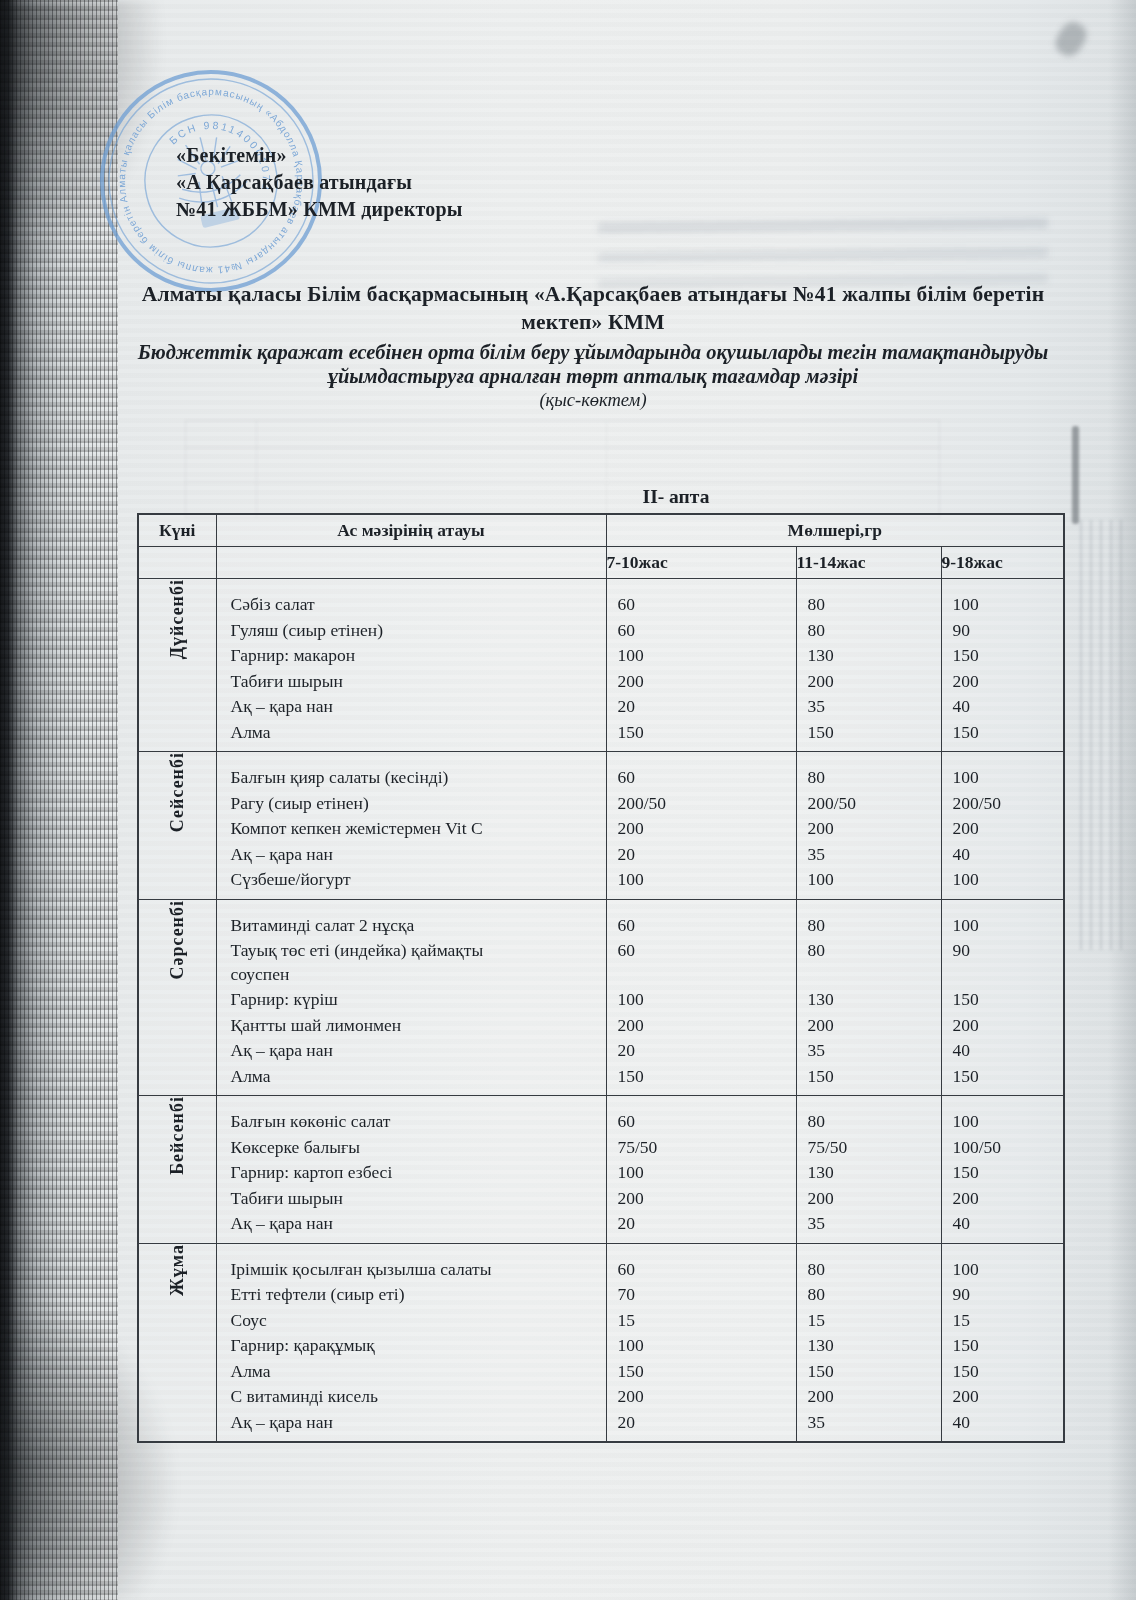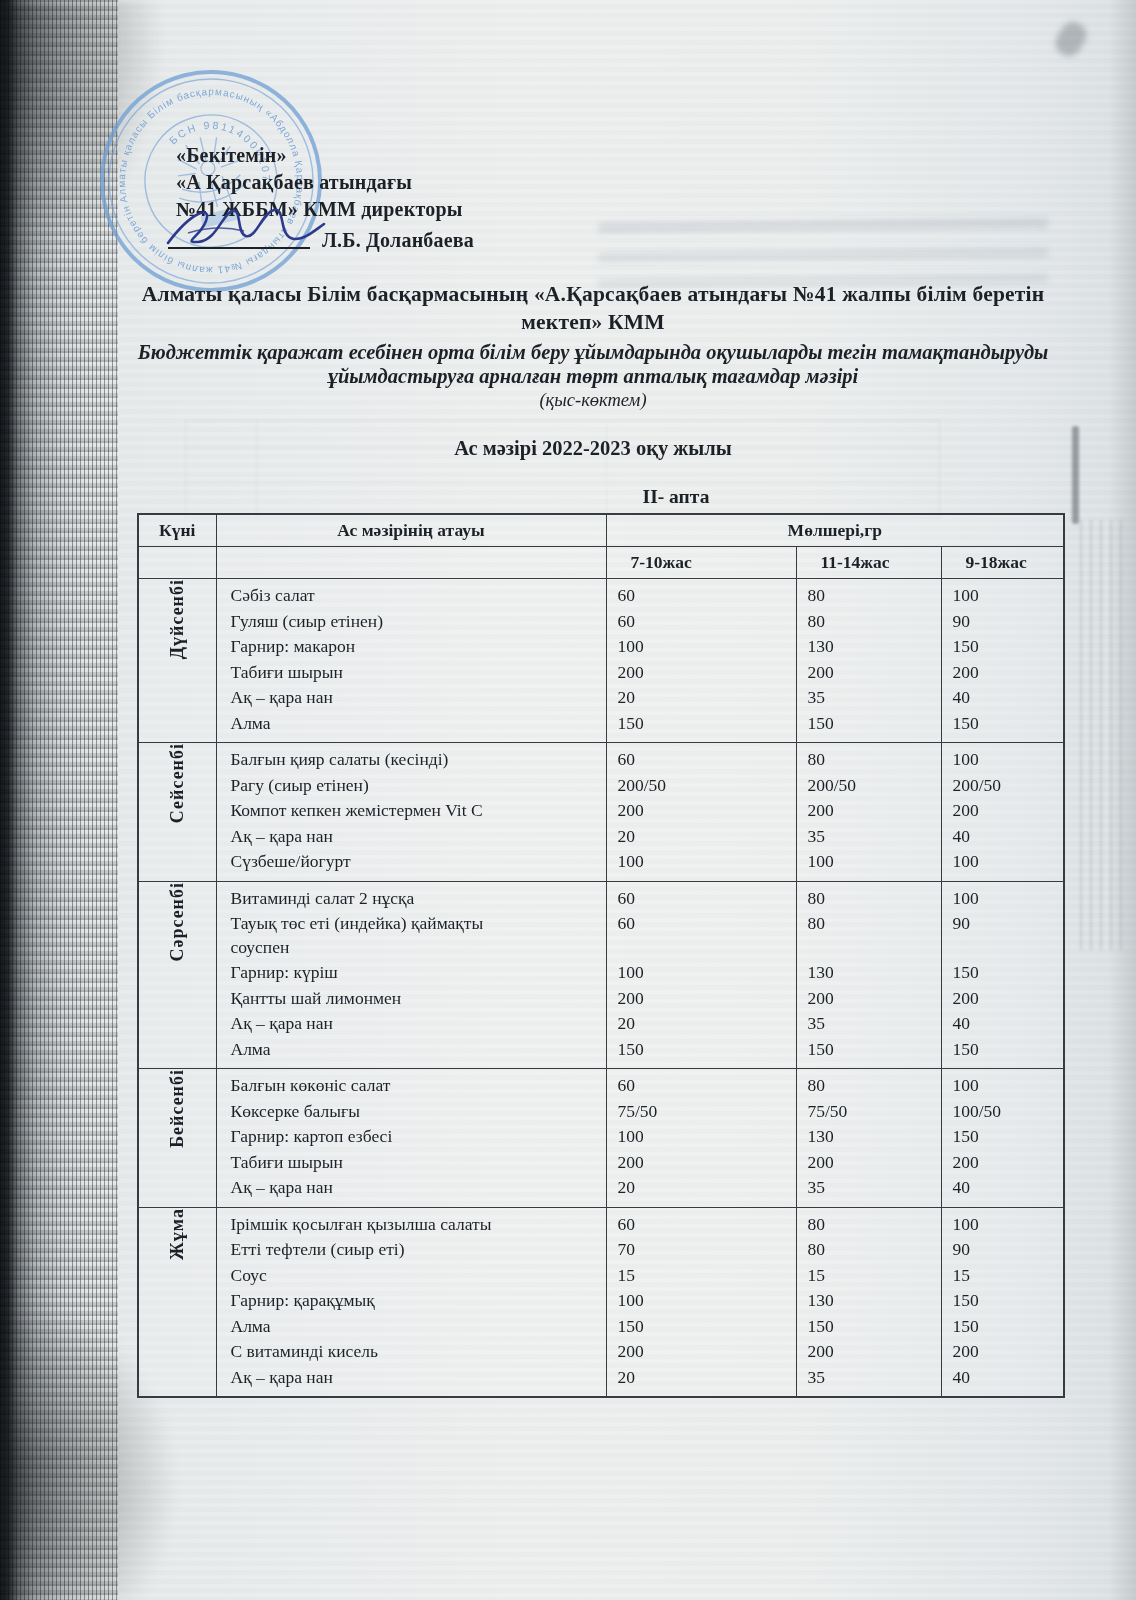--- a/index.html
+++ b/index.html
@@ -91,30 +91,30 @@
   table.menu{
     width:926px; border-collapse:collapse; table-layout:fixed;
     border:2.2px solid #363b41; background:rgba(255,255,255,.12);
   }
   table.menu th, table.menu td{
     border-left:1.6px solid #363b41; border-right:1.6px solid #363b41;
     font-size:17.5px; vertical-align:top;
   }
   thead th, thead td{ border-bottom:1.6px solid #363b41; font-size:19px; padding:5px 6px; }
   thead .hdr{ font-weight:bold; text-align:center; }
-  thead .age{ text-align:left; padding-left:24px; }
+  thead .age{ text-align:left; padding-left:0; }
   tr.day-first td{ border-top:1.6px solid #363b41; }
   td.day-cell{ text-align:center; vertical-align:middle; }
   .day-label{
     display:inline-block; writing-mode:vertical-rl; transform:rotate(180deg);
     font-weight:bold; font-size:18px; letter-spacing:1px;
   }
   td.dish-cell{ padding:1px 8px 1px 14px; line-height:23.5px; white-space:pre-line; }
   td.portion-cell{ padding:1px 6px 1px 11px; line-height:23.5px; }
-  tr.day-first td.dish-cell, tr.day-first td.portion-cell{ padding-top:5px; }
+  tr.day-first td.dish-cell, tr.day-first td.portion-cell{ padding-top:14px; }
   tr.day-last td.dish-cell, tr.day-last td.portion-cell{ padding-bottom:7px; }
 </style>
 </head>
 <body>
 
 <div class="page">
 
   <div class="left-band"></div>
   <div class="left-band-top"></div>
   <div class="left-band-bottom"></div>
@@ -157,35 +157,26 @@
         <line x1="127" y1="115" x2="130" y2="142"></line>
         <rect x="96" y="148" width="38" height="13" rx="3" fill="#82abda" opacity=".55" stroke="none"></rect>
       </g>
     </g>
   </svg>
 
   <div class="approval">
     <div>«Бекітемін»</div>
     <div>«А Қарсақбаев атындағы</div>
     <div>№41 ЖББМ» КММ директоры</div>
-    <div class="sig-row">
-      <span class="sig-underline"></span>
-      <svg class="signature-svg" viewBox="0 0 190 64">
-        <path d="M10,50 C34,18 54,12 48,28 C42,44 24,50 40,49 C58,48 64,22 74,18 C84,14 78,40 88,43 C98,46 104,20 116,17 C128,14 120,44 136,46 C146,47 156,38 166,31" stroke="#2b3a8c" stroke-width="2.6" fill="none" stroke-linecap="round"></path>
-        <path d="M30,40 C50,34 70,34 86,38" stroke="#2b3a8c" stroke-width="1.6" fill="none" opacity=".8"></path>
-      </svg>
-      <span class="sig-name">Л.Б. Доланбаева</span>
-    </div>
   </div>
 
   <div class="title-block">
     <div class="title-main">Алматы қаласы  Білім басқармасының «А.Қарсақбаев атындағы  №41 жалпы білім беретін мектеп» КММ</div>
     <div class="title-sub">Бюджеттік қаражат есебінен орта білім беру ұйымдарында оқушыларды тегін тамақтандыруды ұйымдастыруға арналған төрт апталық тағамдар мәзірі</div>
     <div class="title-season">(қыс-көктем)</div>
-    <div class="title-year">Ас мәзірі 2022-2023  оқу жылы</div>
   </div>
 
   <div class="table-section">
     <div class="week-label">II- апта</div>
     <table class="menu">
       <colgroup>
         <col style="width:78px">
           <col style="width:390px">
           <col style="width:190px">
           <col style="width:145px">

